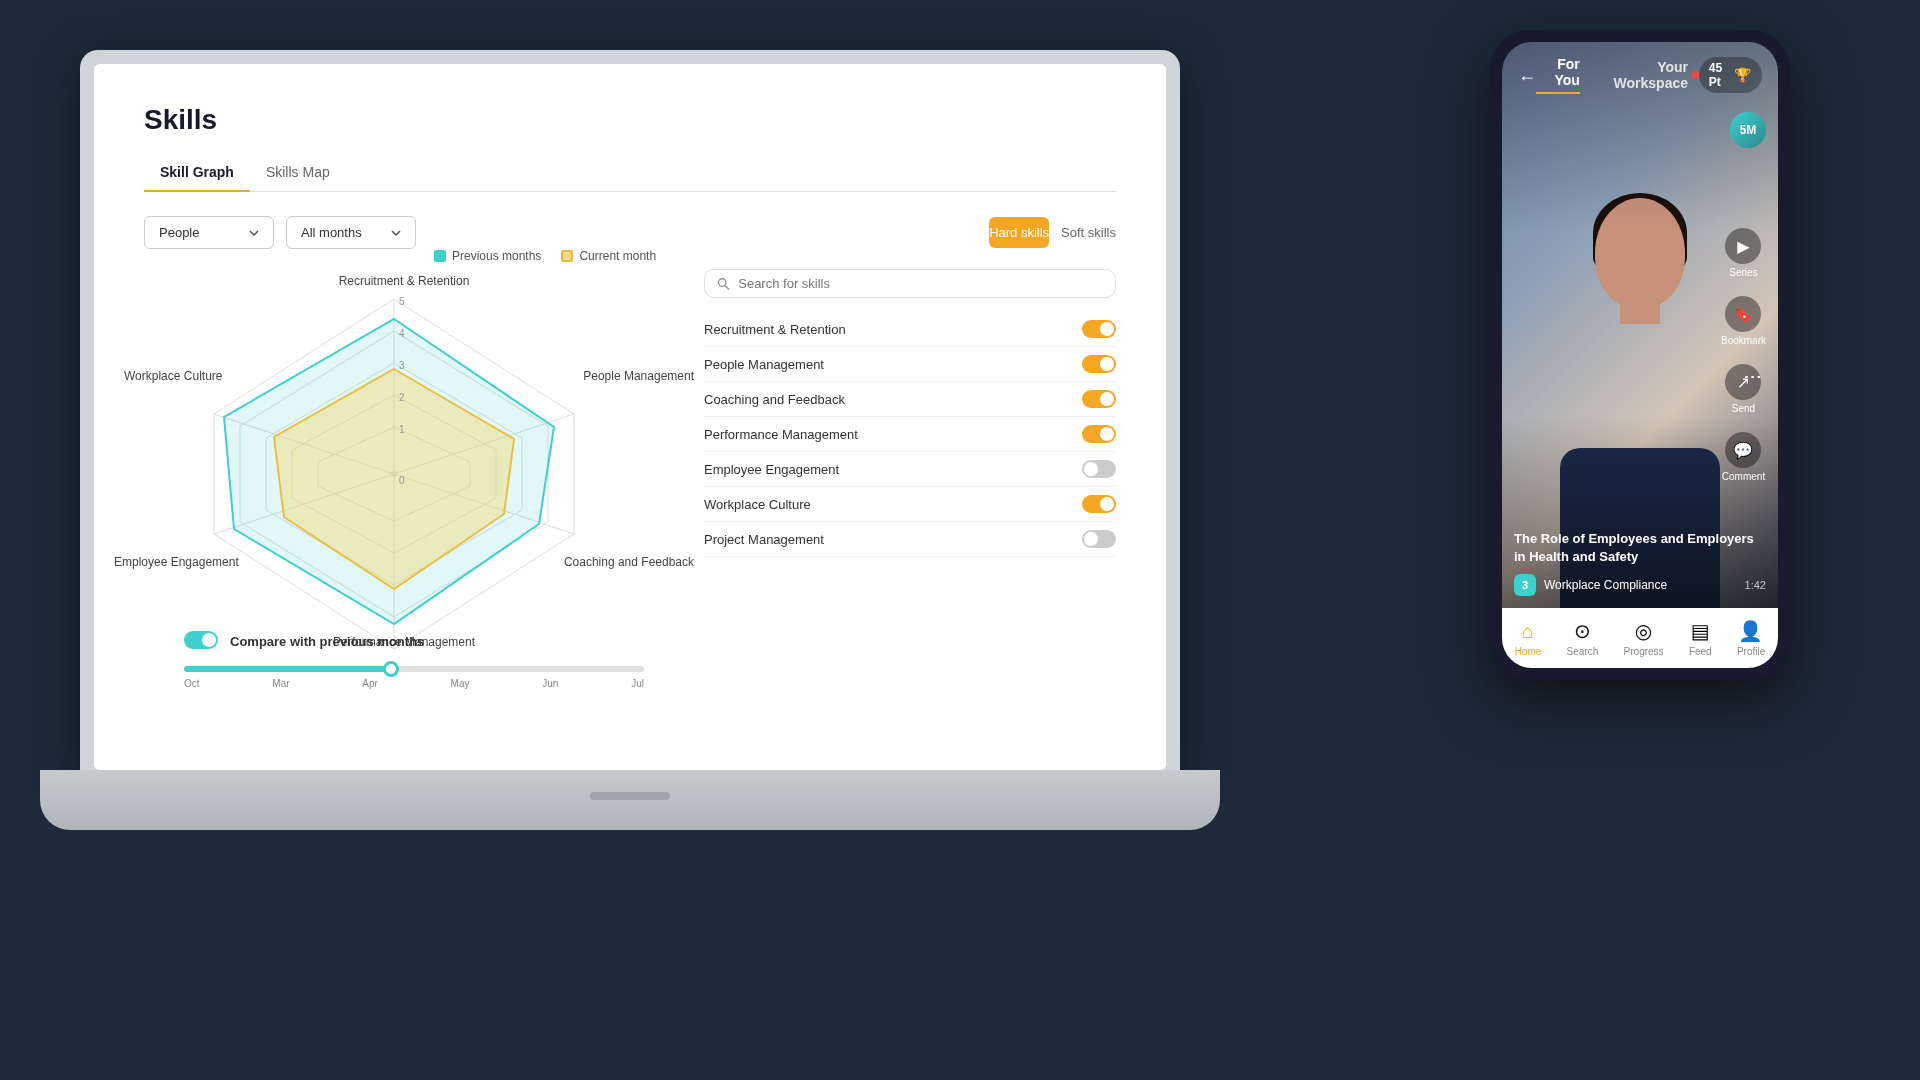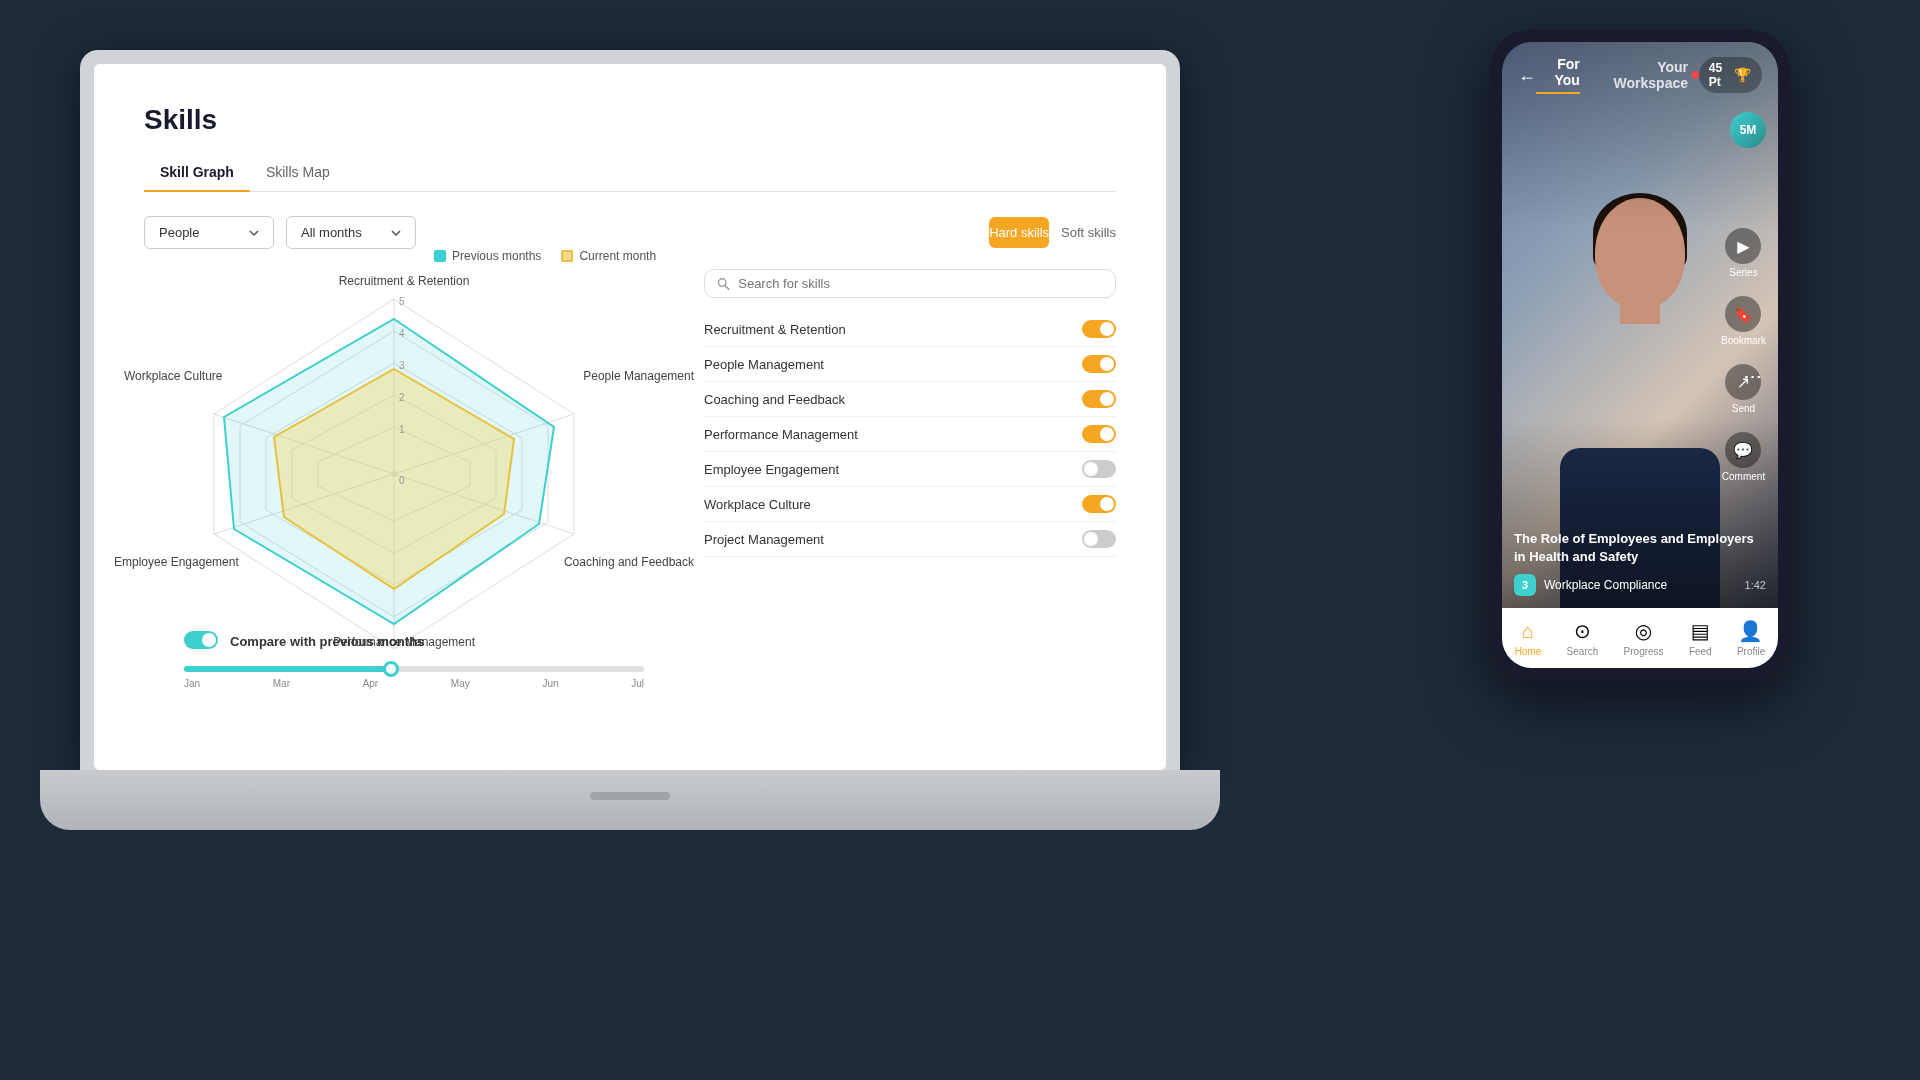--- a/index.html
+++ b/index.html
@@ -657,21 +657,21 @@
               <span class="compare-label">Compare with previous months</span>
             </div>
 
             
             <div class="timeline" style="position:absolute; bottom:0; left:40px; right:20px;">
               <div class="timeline-track">
                 <div class="timeline-fill"></div>
                 <div class="timeline-thumb"></div>
               </div>
               <div class="timeline-labels">
-                <span>Jan</span>
+                <span>Oct</span>
                 <span>Mar</span>
                 <span>Apr</span>
                 <span>May</span>
                 <span>Jun</span>
                 <span>Jul</span>
               </div>
             </div>
           </div>
 
           <div class="skills-panel">

